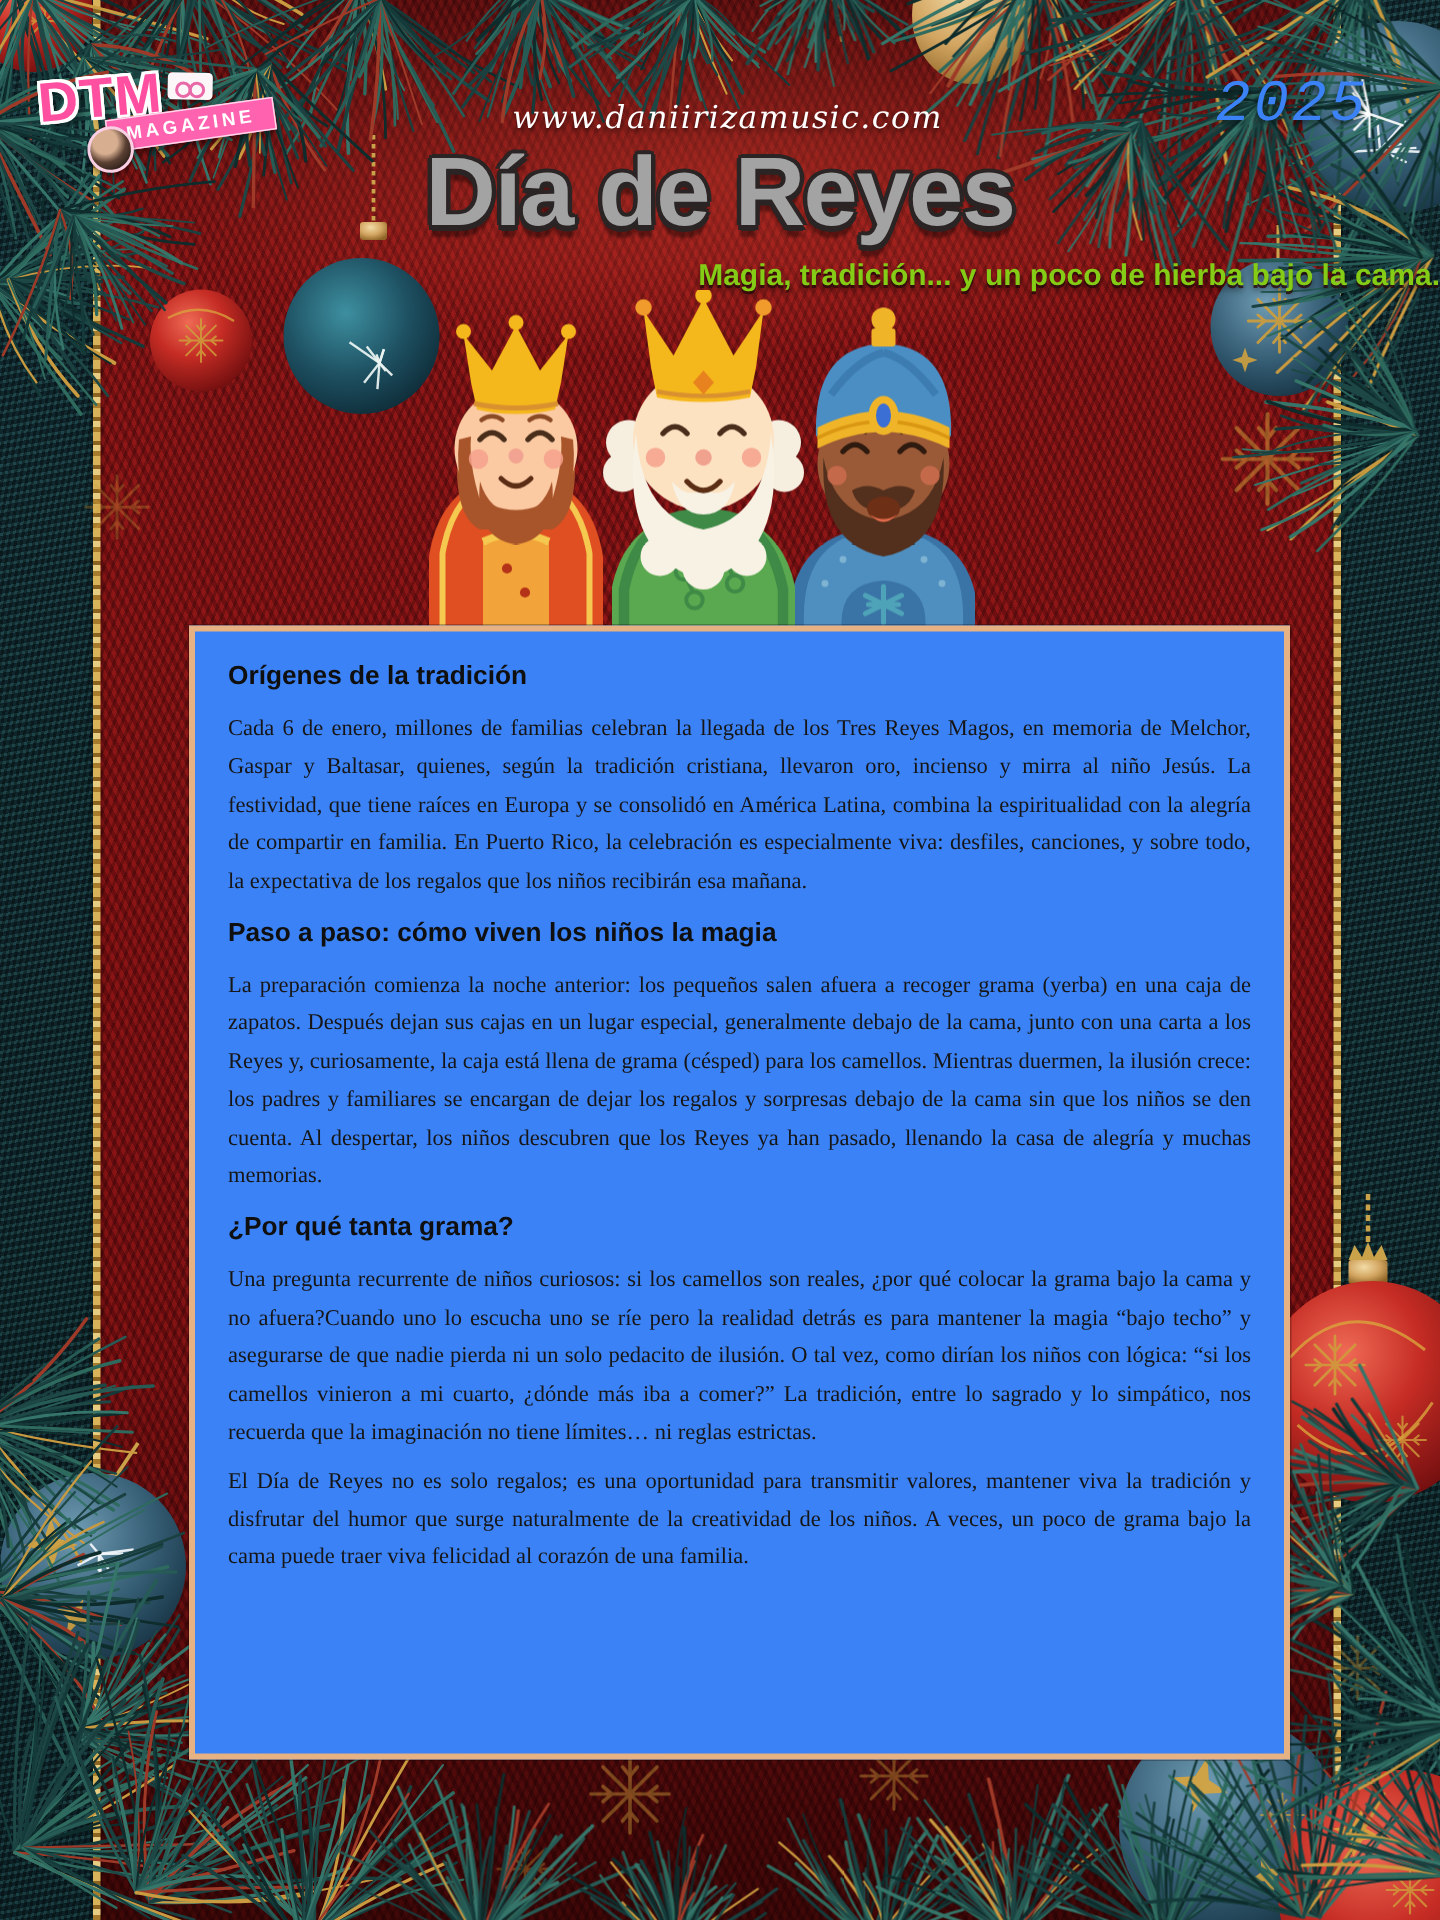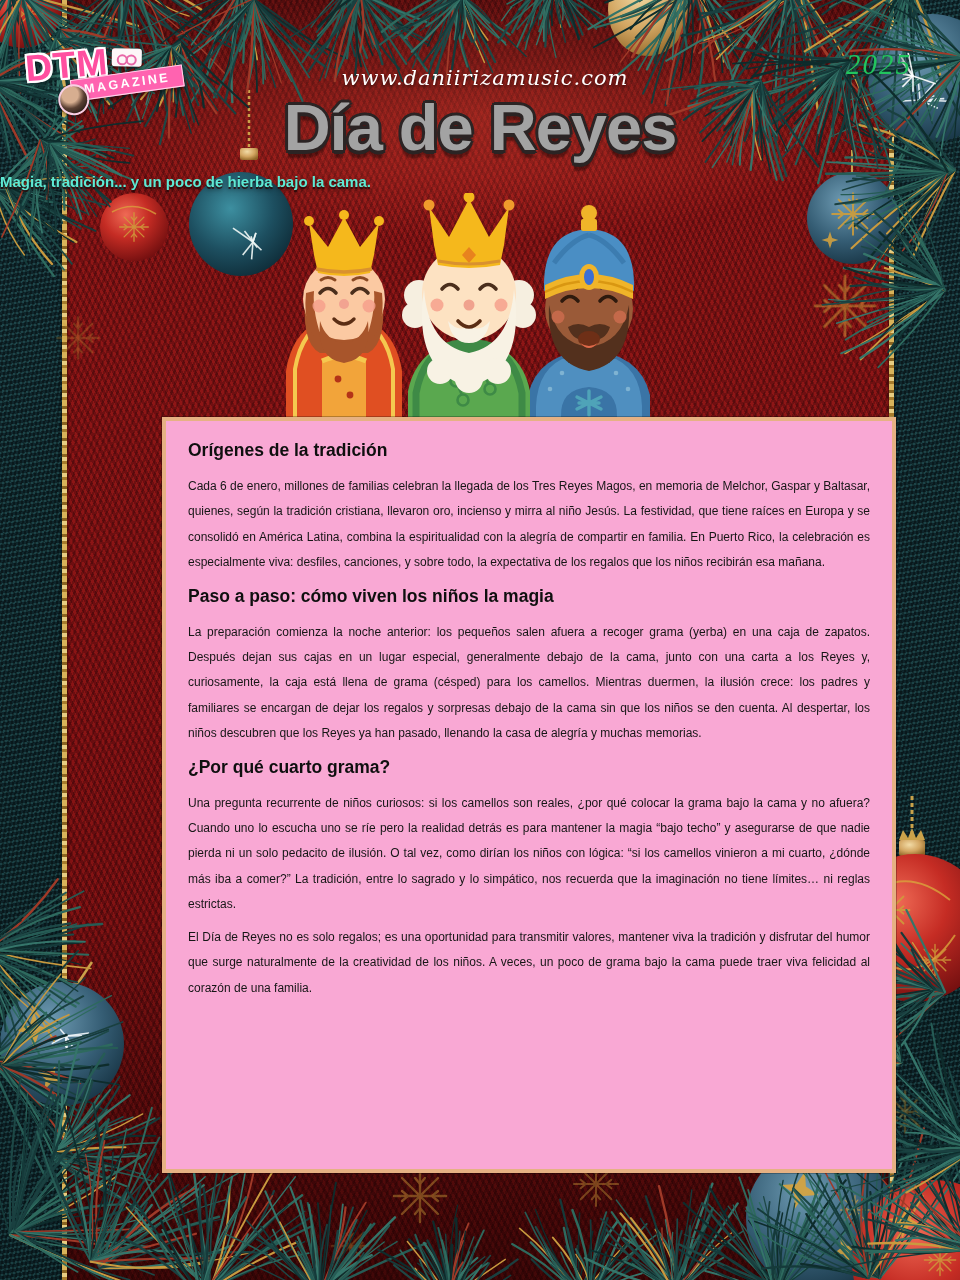--- a/index.html
+++ b/index.html
@@ -42,38 +42,38 @@
     box-shadow:0 2px 3px rgba(0,0,0,.4);position:relative;transform:rotate(6deg);}
   .logo-cassette::before{content:"";position:absolute;left:5px;top:6px;width:7px;height:7px;border-radius:50%;border:2px solid #e868a8;}
   .logo-cassette::after{content:"";position:absolute;right:5px;top:6px;width:7px;height:7px;border-radius:50%;border:2px solid #e868a8;}
   .logo-ribbon{display:inline-block;background:#ff63b0;color:#fff;font-weight:bold;font-size:12.5px;letter-spacing:2.5px;
     padding:3px 12px;border:1px solid #ffd7ea;transform:rotate(-3deg) translate(44px,-4px);box-shadow:0 3px 4px rgba(0,0,0,.4);}
   .logo-avatar{position:absolute;left:30px;top:38px;width:27px;height:27px;border-radius:50%;z-index:2;
     background:radial-gradient(circle at 38% 30%,#d7ae90 0 32%,#5a4033 55%,#1b120e 90%);border:2px solid #f9cfe4;box-shadow:0 2px 3px rgba(0,0,0,.4);}
 
   .site-url{position:absolute;top:56px;left:5px;width:100%;text-align:center;z-index:3;color:#fff;
     font-family:"DejaVu Serif",serif;font-style:italic;font-size:21px;letter-spacing:1px;text-shadow:0 2px 3px rgba(0,0,0,.55);margin-top:10px;}
-  .year{position:absolute;top:48px;right:48px;z-index:3;color:#22c55e;
-    font-family:Liberation Serif, serif;font-style:italic;font-size:29px;letter-spacing:2px;text-shadow:0 2px 4px rgba(0,0,0,.6);}
+  .year{position:absolute;top:48px;right:48px;z-index:3;color:#3b82f6;
+    font-family:Liberation Mono, monospace;font-style:italic;font-size:39px;letter-spacing:2px;text-shadow:0 2px 4px rgba(0,0,0,.6);}
 
   
   .title{position:absolute;top:90px;left:0;width:100%;margin:0;text-align:center;z-index:3;color:#a3a3a3;
     font-size:65px;font-weight:800;letter-spacing:-1px;
     text-shadow:-3px 0 #2b2424,3px 0 #2b2424,0 -3px #2b2424,0 4px #2b2424,-2px -2px #2b2424,2px -2px #2b2424,-2px 3px #2b2424,2px 3px #2b2424,0 8px 2px rgba(0,0,0,.38);}
-  .subtitle{position:absolute;top:173px;left:0;width:100%;text-align:left;z-index:3;color:#5eead4;
-    font-size:15px;font-weight:700;text-shadow:0 2px 0 rgba(40,10,10,.8),0 3px 5px rgba(0,0,0,.5);}
+  .subtitle{position:absolute;top:173px;left:0;width:100%;text-align:right;z-index:3;color:#84cc16;
+    font-size:20px;font-weight:700;text-shadow:0 2px 0 rgba(40,10,10,.8),0 3px 5px rgba(0,0,0,.5);}
 
   .kings{position:absolute;left:262px;top:193px;width:442px;height:224px;z-index:3;}
 
   
   .card{position:absolute;left:126px;top:417px;width:734px;height:756px;z-index:4;box-sizing:border-box;
-    background:#f9a8d4;border:4px solid #e6b183;padding:13px 22px 0 22px;overflow:hidden;box-shadow:0 0 0 1px rgba(0,0,0,.25);margin-left:36px;}
+    background:#3b82f6;border:4px solid #e6b183;padding:13px 22px 0 22px;overflow:hidden;box-shadow:0 0 0 1px rgba(0,0,0,.25);}
   .card h2{font-size:17.5px;font-weight:bold;color:#0f0f0f;margin:10px 0 13px;}
   .card h2:first-child{margin-top:6px;}
-  .card p{font-size:12px;line-height:25.4px;color:#161616;text-align:justify;margin:0 0 7px;}
+  .card p{font-size:15px;line-height:25.4px;color:#161616;text-align:justify;margin:0 0 7px;font-family:Liberation Serif, serif;}
 </style>
 </head>
 <body>
 
 <div class="page">
 
   <div class="bg-red"></div>
   <div class="bg-vignette"></div>
   <div class="band left"></div>
   <div class="band right"></div>
@@ -2015,17 +2015,17 @@
       <path d="M207,54 L214,62 L207,70 L200,62 Z" fill="#e8821e"></path>
       <path d="M176,68 Q207,74 238,68" stroke="#d9912f" stroke-width="3" fill="none"></path>
     </g>
   </svg>
 
   <main class="card">
     <h2>Orígenes de la tradición</h2>
     <p>Cada 6 de enero, millones de familias celebran la llegada de los Tres Reyes Magos, en memoria de Melchor, Gaspar y Baltasar, quienes, según la tradición cristiana, llevaron oro, incienso y mirra al niño Jesús. La festividad, que tiene raíces en Europa y se consolidó en América Latina, combina la espiritualidad con la alegría de compartir en familia. En Puerto Rico, la celebración es especialmente viva: desfiles, canciones, y sobre todo, la expectativa de los regalos que los niños recibirán esa mañana.</p>
     <h2>Paso a paso: cómo viven los niños la magia</h2>
     <p>La preparación comienza la noche anterior: los pequeños salen afuera a recoger grama (yerba) en una caja de zapatos. Después dejan sus cajas en un lugar especial, generalmente debajo de la cama, junto con una carta a los Reyes y, curiosamente, la caja está llena de grama (césped) para los camellos. Mientras duermen, la ilusión crece: los padres y familiares se encargan de dejar los regalos y sorpresas debajo de la cama sin que los niños se den cuenta. Al despertar, los niños descubren que los Reyes ya han pasado, llenando la casa de alegría y muchas memorias.</p>
-    <h2>¿Por qué cuarto grama?</h2>
+    <h2>¿Por qué tanta grama?</h2>
     <p>Una pregunta recurrente de niños curiosos: si los camellos son reales, ¿por qué colocar la grama bajo la cama y no afuera?Cuando uno lo escucha uno se ríe pero la realidad detrás es para mantener la magia “bajo techo” y asegurarse de que nadie pierda ni un solo pedacito de ilusión. O tal vez, como dirían los niños con lógica: “si los camellos vinieron a mi cuarto, ¿dónde más iba a comer?” La tradición, entre lo sagrado y lo simpático, nos recuerda que la imaginación no tiene límites… ni reglas estrictas.</p>
     <p>El Día de Reyes no es solo regalos; es una oportunidad para transmitir valores, mantener viva la tradición y disfrutar del humor que surge naturalmente de la creatividad de los niños. A veces, un poco de grama bajo la cama puede traer viva felicidad al corazón de una familia.</p>
   </main>
 </div>
 
 </body></html>

